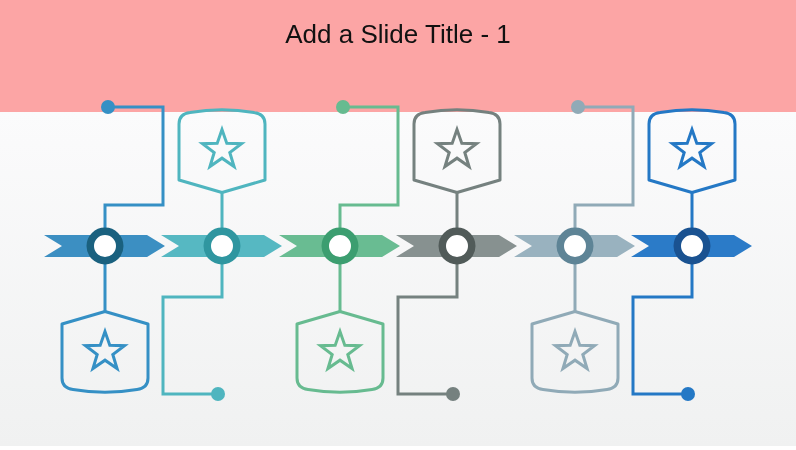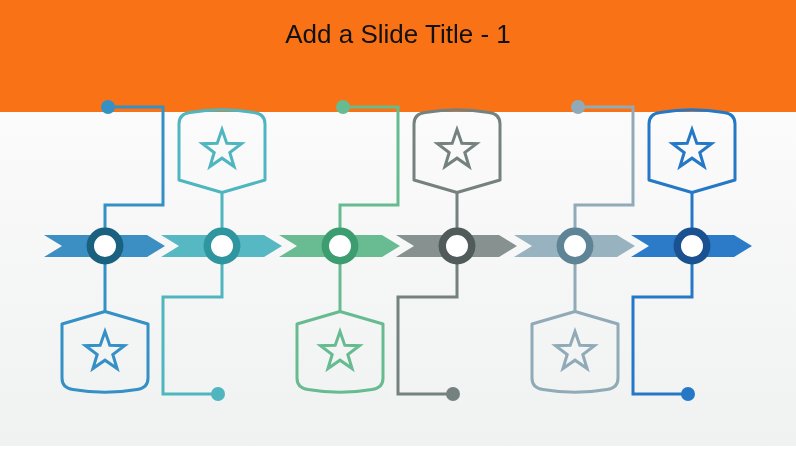--- a/index.html
+++ b/index.html
@@ -2,21 +2,21 @@
 <html><head>
 <meta charset="utf-8">
 <style>
   html, body { margin: 0; padding: 0; }
   body {
     width: 796px; height: 450px; overflow: hidden;
     background: #ffffff;
     font-family: "Liberation Sans", sans-serif;
   }
   .slide {
-    position: relative; width: 796px; height: 340px; background: #f97316;
+    position: relative; width: 796px; height: 340px; background: #fca5a5;
   }
   .bg-band {
     position: absolute; left: 0; top: 112px; width: 796px; height: 334px;
     background: linear-gradient(#fbfbfc, #f0f1f1);
   }
   .slide-title {
     position: absolute; left: 0; top: 18px; width: 796px;
     text-align: center; font-size: 26px; line-height: 32px;
     color: #111111; letter-spacing: 0px;
   }

